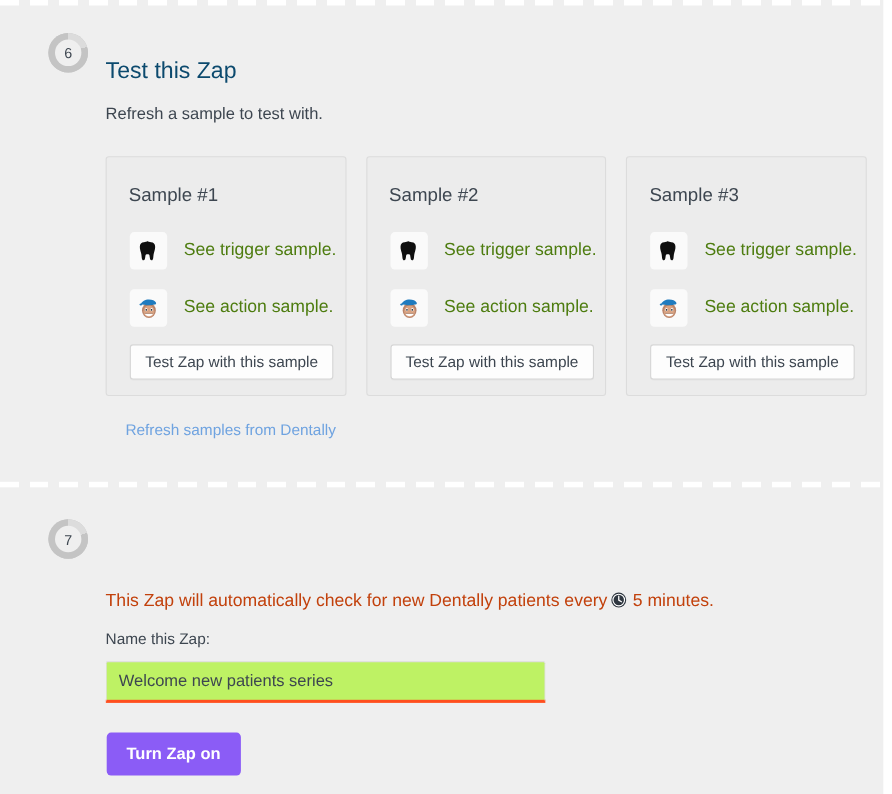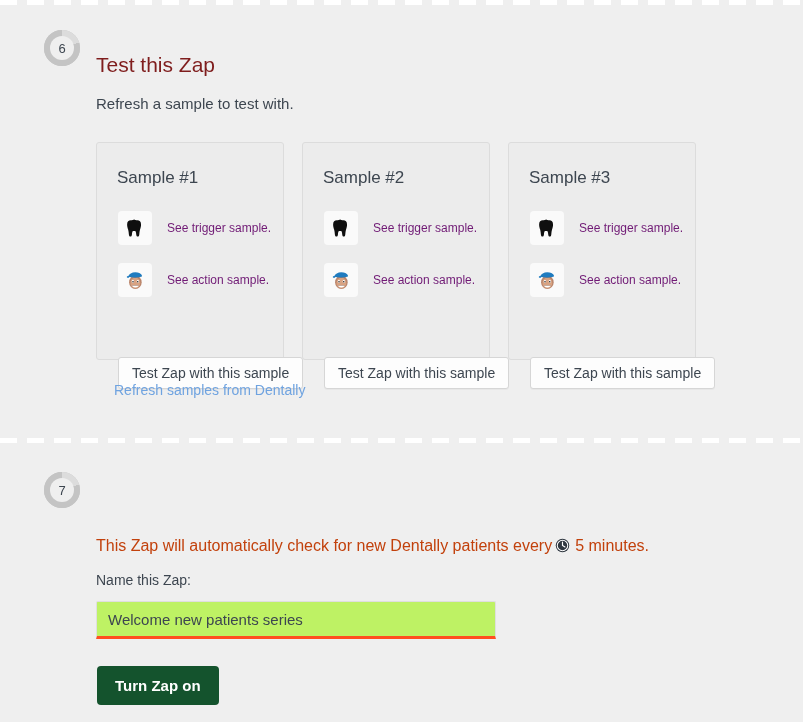--- a/index.html
+++ b/index.html
@@ -98,40 +98,40 @@
     font-family: "Liberation Sans", sans-serif;
     z-index: 2;
   }
 
   .step-title {
     position: absolute;
     left: 96px;
     top: -2px;
     font-size: 21px;
     font-weight: 400;
-    color: #7f1d1d;
+    color: #0c4a6e;
     line-height: 40px;
     white-space: nowrap;
   }
 
   .step-subtitle {
     position: absolute;
     left: 96px;
     font-size: 15px;
     color: #3d4650;
     white-space: nowrap;
   }
   .sub-6 { top: 65px; }
 
   
   .cards {
     position: absolute;
     left: 96px;
     top: 112px;
-    width: 600px;
+    width: 692px;
     display: flex;
     gap: 18px;
   }
   .card {
     width: 219px;
     height: 218px;
     background: #ececec;
     border: 1px solid #dcdcdc;
     border-radius: 3px;
     box-sizing: border-box;
@@ -160,42 +160,41 @@
     background: #fafafa;
     border-radius: 4px;
     display: flex;
     align-items: center;
     justify-content: center;
     flex: none;
     overflow: hidden;
   }
   .sample-link {
     margin-left: 15px;
-    font-size: 12px;
-    color: #701a75;
+    font-size: 16px;
+    color: #4d7c0f;
     text-decoration: none;
     white-space: nowrap;
     cursor: pointer;
   }
 
   .test-btn {
     position: absolute;
     left: 21px;
     top: 170px;
     background: #fdfdfd;
     border: 1px solid #d6d6d6;
     border-radius: 3px;
     padding: 7px 13px;
     font-size: 14px;
     color: #3d4650;
     font-family: "Liberation Sans", sans-serif;
     cursor: pointer;
     white-space: nowrap;
     box-shadow: 0 1px 0 rgba(0,0,0,0.03);
-    margin-top: 44px;
   }
 
   .refresh-link {
     position: absolute;
     left: 114px;
     top: 352px;
     font-size: 14px;
     color: #6fa3e0;
     text-decoration: none;
     cursor: pointer;
@@ -246,21 +245,21 @@
     font-size: 15px;
     color: #3d4650;
     font-family: "Liberation Sans", sans-serif;
     outline: none;
   }
 
   .turn-on-btn {
     position: absolute;
     left: 97px;
     top: 194px;
-    background: #14532d;
+    background: #8b5cf6;
     border: none;
     border-radius: 4px;
     padding: 11px 18px;
     font-size: 15px;
     font-weight: bold;
     color: #ffffff;
     font-family: "Liberation Sans", sans-serif;
     cursor: pointer;
   }
 </style>

